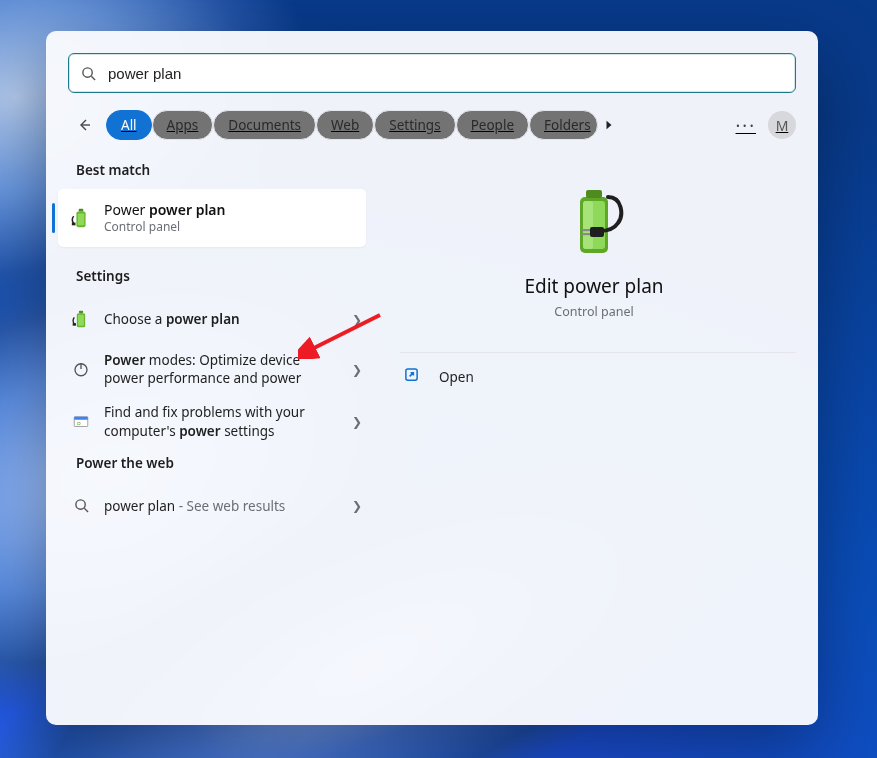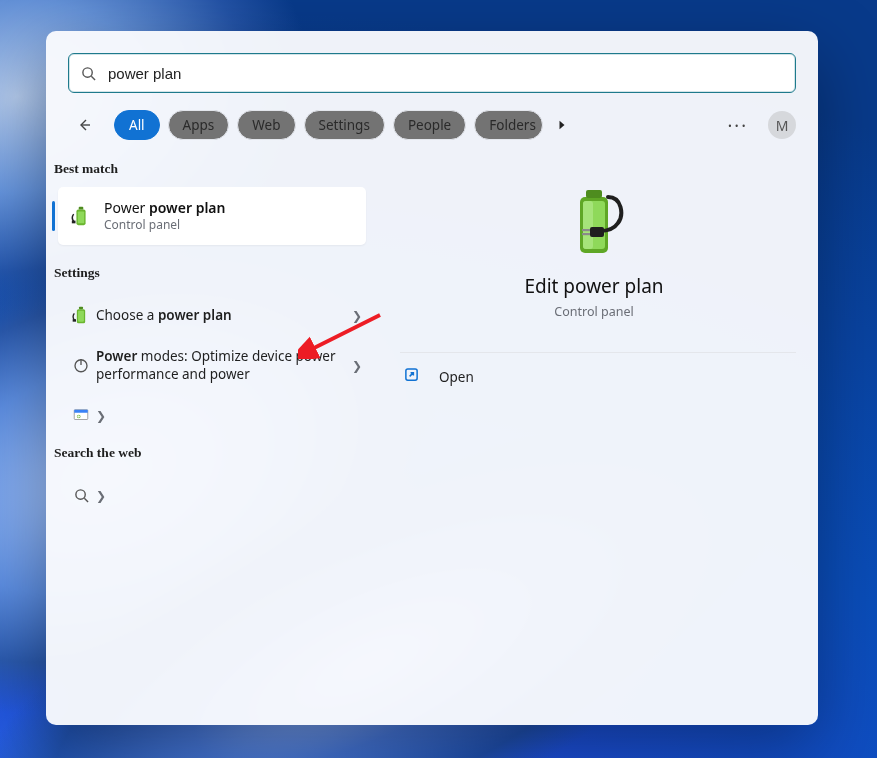--- a/index.html
+++ b/index.html
@@ -33,57 +33,57 @@
     margin:22px 22px 12px 22px;height:40px;border:1px solid #1e7a8c;border-radius:6px;
     background:#fff;display:flex;align-items:center;padding:0 12px;gap:10px;
     box-shadow: inset 0 0 0 1px rgba(30,122,140,.2);
   }
   .searchbar input{
     border:0;outline:none;flex:1;font-size:15px;color:#222;background:transparent;
   }
   .mag{width:15px;height:15px;}
   .mag svg{display:block;}
 
-  .filterrow{display:flex;align-items:center;gap:8px;padding:4px 22px 8px 22px;}
+  .filterrow{display:flex;align-items:center;padding:4px 22px 8px 22px;text-decoration:underline;}
   .back{
     width:32px;height:32px;border-radius:4px;display:flex;align-items:center;justify-content:center;
     color:#444;cursor:pointer;margin-right:6px;
   }
   .chip{
     height:30px;padding:0 14px;border-radius:16px;font-size:13.5px;color:#2a2a2a;
     display:inline-flex;align-items:center;background:#737373;border:1px solid #e3e6ec;cursor:pointer;
   }
   .chip.active{background:#1172d3;color:#fff;border-color:#1172d3;}
   .chip.cut{padding-right:6px;}
   .chipcaret{width:22px;height:30px;display:flex;align-items:center;justify-content:center;color:#222;cursor:pointer;}
   .spacer{flex:1;}
   .dots{font-size:18px;color:#444;letter-spacing:2px;padding:0 8px;cursor:pointer;}
   .avatar{width:28px;height:28px;border-radius:50%;background:#d6d8dc;color:#555;font-size:14px;display:flex;align-items:center;justify-content:center;margin-left:4px;cursor:pointer;}
 
   .body{flex:1;display:flex;min-height:0;}
   .left{width:332px;padding:6px 0 0 0;}
   .right{flex:1;padding:16px 8px 0 0;}
 
-  .sect{font-size:13.5px;font-weight:600;color:#1e1e1e;padding:6px 0 10px 8px;font-family:Liberation Serif, serif;}
+  .sect{font-size:13.5px;font-weight:600;color:#1e1e1e;padding:6px 0 10px 30px;}
 
   .bestmatch{
     margin:0 12px 14px 12px;background:#fff;border-radius:5px;height:58px;
     display:flex;align-items:center;padding:0 12px;gap:12px;
     box-shadow:0 1px 2px rgba(0,0,0,.05);
     position:relative;
   }
   .bestmatch::before{
     content:"";position:absolute;left:-6px;top:14px;width:3px;height:30px;background:#1172d3;border-radius:3px;
   }
   .bm-title{font-size:14px;color:#111;line-height:1.25;}
   .bm-title .bold{font-weight:600;}
   .bm-sub{font-size:12px;color:#6a6e76;}
 
   .row{
-    display:flex;align-items:center;gap:4px;padding:8px 16px 8px 24px;min-height:48px;cursor:pointer;
+    display:flex;align-items:center;gap:12px;padding:8px 16px 8px 24px;min-height:48px;cursor:pointer;
   }
   .row .text{flex:1;font-size:13.5px;color:#1f1f1f;line-height:1.35;}
   .row .text .bold{font-weight:600;}
   .row .chev{color:#6a6e76;font-size:12px;}
   .iconwrap{width:22px;height:22px;display:flex;align-items:center;justify-content:center;flex-shrink:0;}
   .row .sub{color:#6a6e76;}
 
   .preview{
     margin:0 14px;background:transparent;display:flex;flex-direction:column;align-items:center;
     padding:22px 0 16px 0;
@@ -128,20 +128,21 @@
 
   <div class="filterrow">
     <div class="back">
       <svg viewBox="0 0 16 16" width="16" height="16" fill="none" stroke="#444" stroke-width="1.4">
         <path d="M10 3 L5 8 L10 13"></path>
           <line x1="5" y1="8" x2="14" y2="8"></line>
       </svg>
     </div>
     <div class="chip active">All</div>
     <div class="chip">Apps</div>
+    <div class="chip">Documents</div>
     <div class="chip">Web</div>
     <div class="chip">Settings</div>
     <div class="chip">People</div>
     <div class="chip cut">Folders</div>
     <div class="chipcaret">
       <svg viewBox="0 0 12 12" width="10" height="10" fill="#222">
           <path d="M3 1 L9 6 L3 11 Z"></path>
         </svg>
     </div>
     <div class="spacer"></div>
@@ -206,32 +207,38 @@
 
       <div class="row">
         <span class="iconwrap">
           <svg viewBox="0 0 24 24" width="18" height="18">
             <rect x="3" y="5" width="18" height="13" rx="1" fill="#fff" stroke="#888"></rect>
             <rect x="3" y="5" width="18" height="4" fill="#3b82f6"></rect>
             <circle cx="9" cy="14" r="2.4" fill="#6ab52f"></circle>
             <path d="M9 12v4M7 14h4" stroke="#fff" stroke-width="1"></path>
           </svg>
         </span>
-        <span class="chev">❯</span>
-      </div>
-
-      <div class="sect">Search the web</div>
+        <div class="text">
+          <span>Find and fix problems with your computer's </span><span class="bold">power</span><span> settings</span>
+        </div>
+        <span class="chev">❯</span>
+      </div>
+
+      <div class="sect">Power the web</div>
 
       <div class="row">
         <span class="iconwrap">
           <svg viewBox="0 0 16 16" width="15" height="15" fill="none" stroke="#555" stroke-width="1.5">
             <circle cx="7" cy="7" r="5"></circle>
               <line x1="11" y1="11" x2="15" y2="15"></line>
           </svg>
         </span>
+        <div class="text">
+          <span>power plan</span><span class="sub"> - See web results</span>
+        </div>
         <span class="chev">❯</span>
       </div>
 
     </div>
 
     <div class="right">
       <div class="preview">
         <span class="battery">
           <svg viewBox="0 0 60 74" width="60" height="74">
             <rect x="16" y="10" width="28" height="56" rx="5" fill="#5fa726"></rect>

